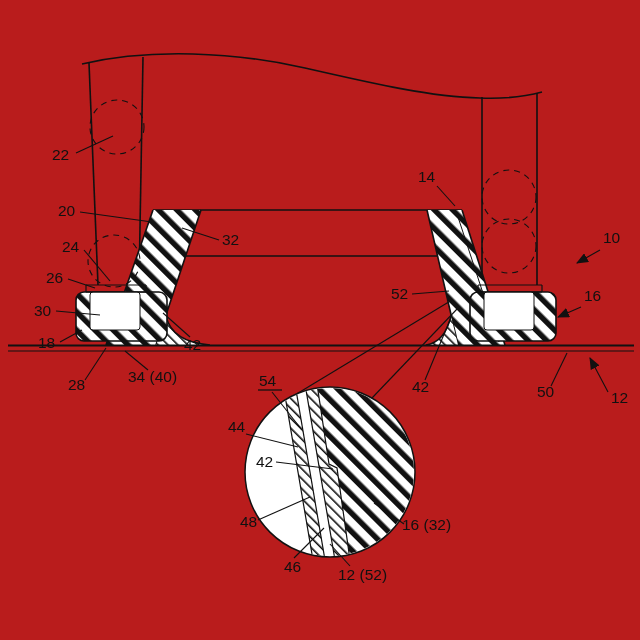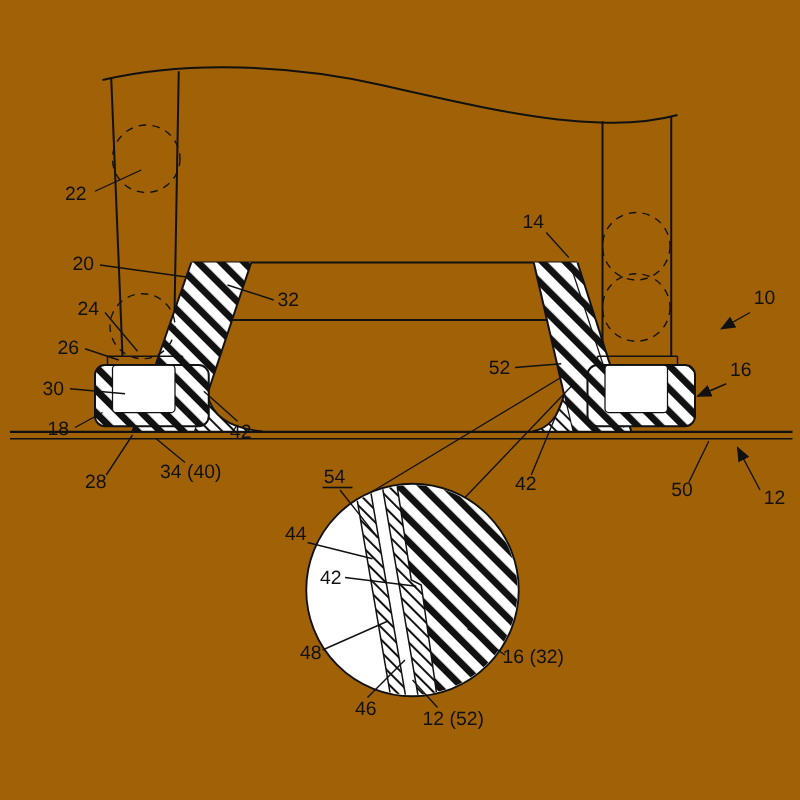--- a/index.html
+++ b/index.html
@@ -3,21 +3,21 @@
 <meta charset="utf-8">
 <style>
   html, body {
     margin: 0;
     padding: 0;
     background: #ffffff;
   }
   #stage {
     width: 640px;
     height: 640px;
-    background: #a16207;
+    background: #b91c1c;
     position: relative;
     overflow: hidden;
     font-family: "Liberation Sans", sans-serif;
   }
   svg text {
     font-family: "Liberation Sans", sans-serif;
     font-size: 15.5px;
     fill: #111111;
   }
 </style>

